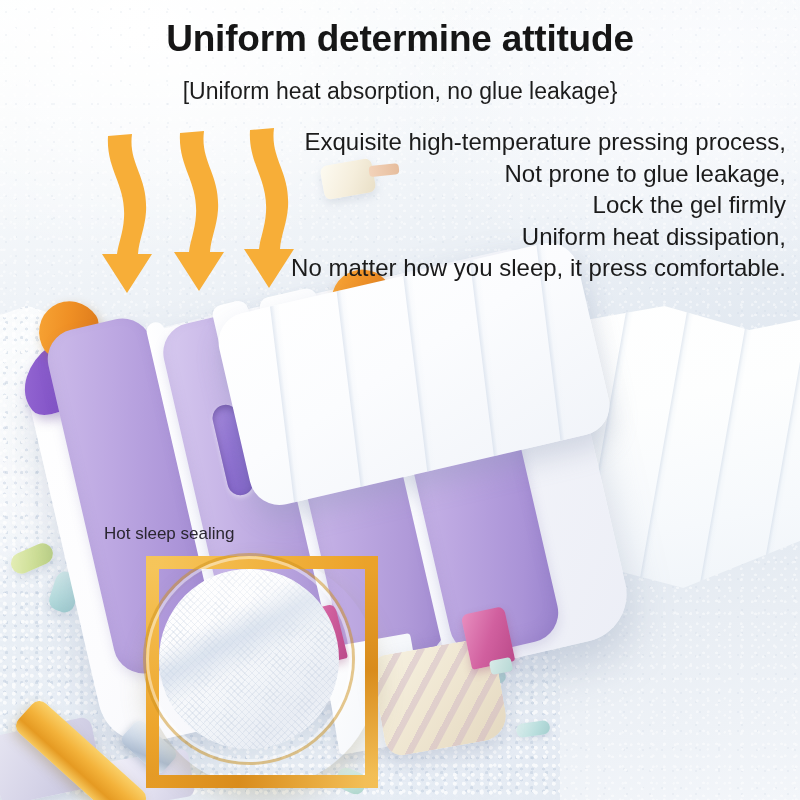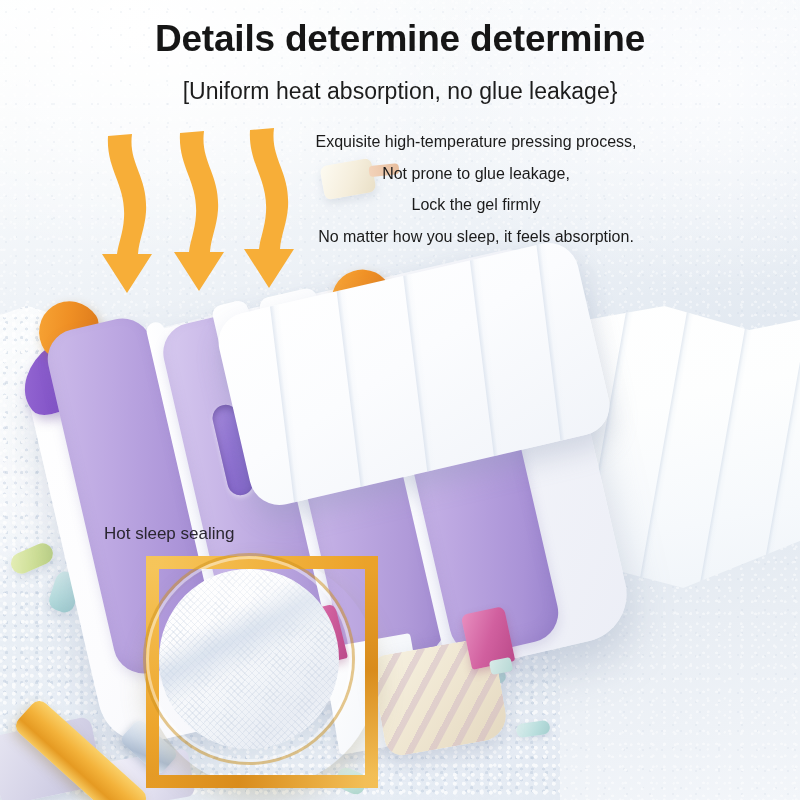--- a/index.html
+++ b/index.html
@@ -475,24 +475,23 @@
   }
   .body-lines {
     position: absolute;
     right: 14px;
     top: 126px;
     width: 620px;
     text-align: right;
     color: #1b1b1b;
   }
   .body-lines .line {
-    font-size: 16px;
+    font-size: 24px;
     line-height: 31.5px;
     white-space: nowrap;
-    text-align: center;
   }
   .callout {
     position: absolute;
     left: 104px;
     top: 524px;
     font-size: 17px;
     color: #2a2630;
     white-space: nowrap;
   }
 </style>
@@ -576,25 +575,26 @@
     <div class="mag-ferrule"></div>
     <div class="mag-glass">
       <div class="zoom-fabric"></div>
       <div class="seam"></div>
       <div class="gloss"></div>
     </div>
     <div class="mag-lens"></div>
     <div class="mag-ring"></div>
   </div>
 
-  <div class="headline">Details determine determine</div>
+  <div class="headline">Uniform determine attitude</div>
   <div class="subhead">[Uniform heat absorption, no glue leakage}</div>
 
   <div class="body-lines">
     <div class="line">Exquisite high-temperature pressing process,</div>
     <div class="line">Not prone to glue leakage,</div>
     <div class="line">Lock the gel firmly</div>
-    <div class="line">No matter how you sleep, it feels absorption.</div>
+    <div class="line">Uniform heat dissipation,</div>
+    <div class="line">No matter how you sleep, it press comfortable.</div>
   </div>
 
   <div class="callout">Hot sleep sealing</div>
 
 </div>
 
 </body></html>

